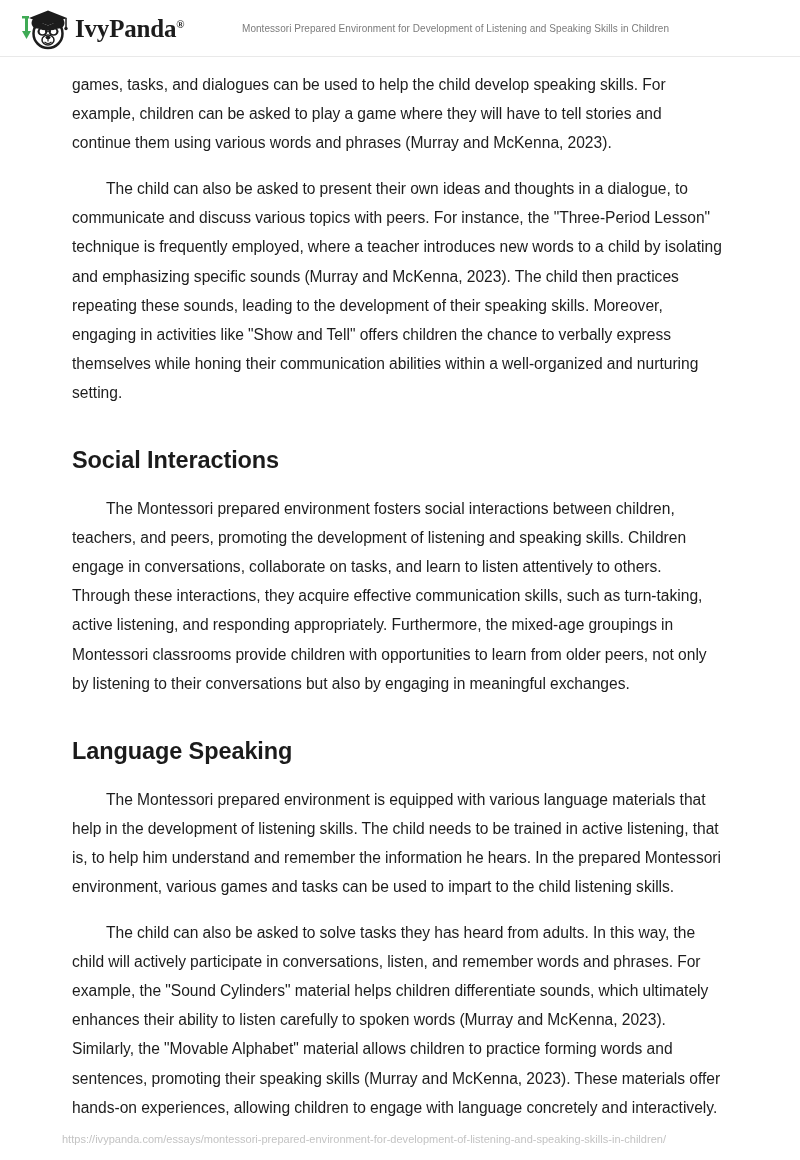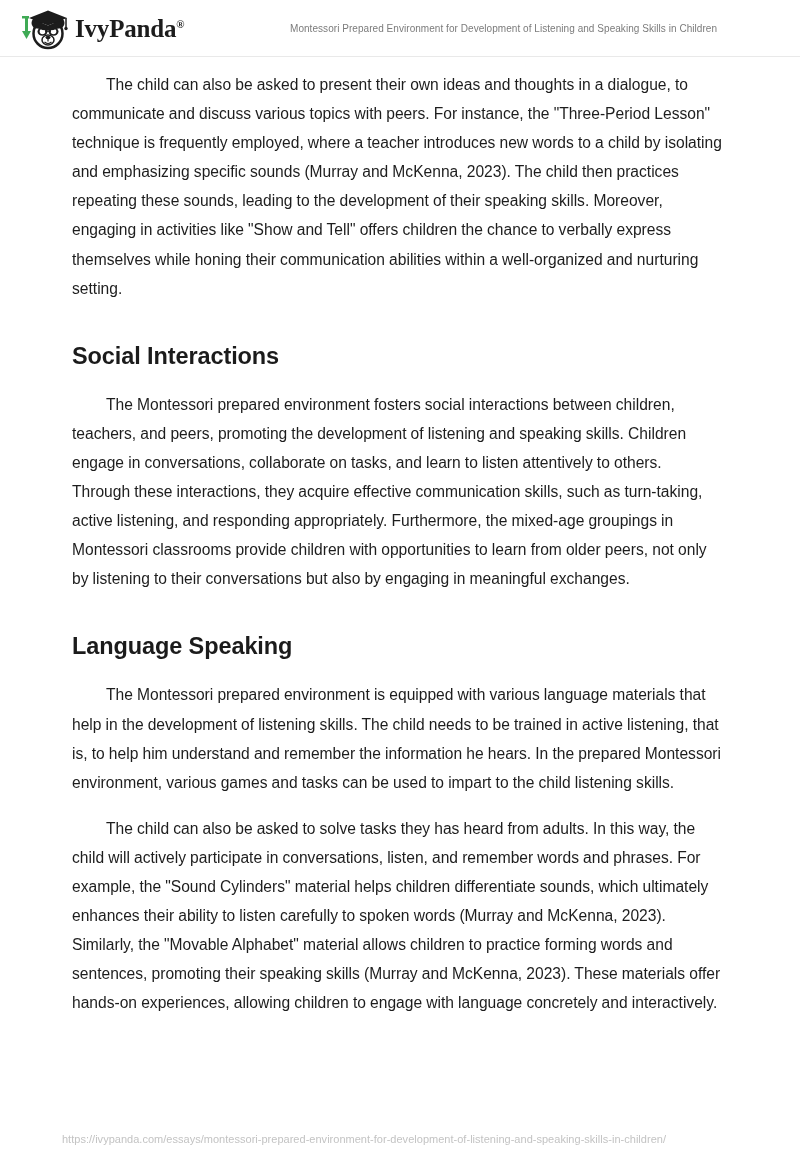--- a/index.html
+++ b/index.html
@@ -29,21 +29,20 @@
   .page-header {
     position: absolute;
     left: 0;
     top: 0;
     width: 800px;
     height: 57px;
     display: flex;
     align-items: center;
     border-bottom: 1px solid #e9e9e9;
     box-sizing: border-box;
-    gap: 48px;
   }
   .brand {
     display: flex;
     align-items: center;
     margin-left: 18px;
     width: 180px;
     flex: 0 0 auto;
     text-decoration: none;
   }
   .brand-mark {
@@ -161,20 +160,21 @@
         <path d="M96 26 L96 45" stroke="#1c1c1c" stroke-width="3"></path>
         <circle cx="96" cy="47" r="3.4" fill="#1c1c1c"></circle>
       </svg>
       <span class="brand-name"><span>IvyPanda</span><span class="reg">®</span></span>
     </div>
 
     <div class="header-title">Montessori Prepared Environment for Development of Listening and Speaking Skills in Children</div>
   </div>
 
   <div class="content" id="content-root">
+      <p class="para no-indent">games, tasks, and dialogues can be used to help the child develop speaking skills. For example, children can be asked to play a game where they will have to tell stories and continue them using various words and phrases (Murray and McKenna, 2023).</p>
       <p class="para">The child can also be asked to present their own ideas and thoughts in a dialogue, to communicate and discuss various topics with peers. For instance, the "Three-Period Lesson" technique is frequently employed, where a teacher introduces new words to a child by isolating and emphasizing specific sounds (Murray and McKenna, 2023). The child then practices repeating these sounds, leading to the development of their speaking skills. Moreover, engaging in activities like "Show and Tell" offers children the chance to verbally express themselves while honing their communication abilities within a well-organized and nurturing setting.</p>
       <h2 class="section-heading">Social Interactions</h2>
       <p class="para">The Montessori prepared environment fosters social interactions between children, teachers, and peers, promoting the development of listening and speaking skills. Children engage in conversations, collaborate on tasks, and learn to listen attentively to others. Through these interactions, they acquire effective communication skills, such as turn-taking, active listening, and responding appropriately. Furthermore, the mixed-age groupings in Montessori classrooms provide children with opportunities to learn from older peers, not only by listening to their conversations but also by engaging in meaningful exchanges.</p>
       <h2 class="section-heading">Language Speaking</h2>
       <p class="para">The Montessori prepared environment is equipped with various language materials that help in the development of listening skills. The child needs to be trained in active listening, that is, to help him understand and remember the information he hears. In the prepared Montessori environment, various games and tasks can be used to impart to the child listening skills.</p>
       <p class="para">The child can also be asked to solve tasks they has heard from adults. In this way, the child will actively participate in conversations, listen, and remember words and phrases. For example, the "Sound Cylinders" material helps children differentiate sounds, which ultimately enhances their ability to listen carefully to spoken words (Murray and McKenna, 2023). Similarly, the "Movable Alphabet" material allows children to practice forming words and sentences, promoting their speaking skills (Murray and McKenna, 2023). These materials offer hands-on experiences, allowing children to engage with language concretely and interactively.</p>
     </div>
 
   <div class="page-footer">
     <span class="footer-url">https://ivypanda.com/essays/montessori-prepared-environment-for-development-of-listening-and-speaking-skills-in-children/</span>

